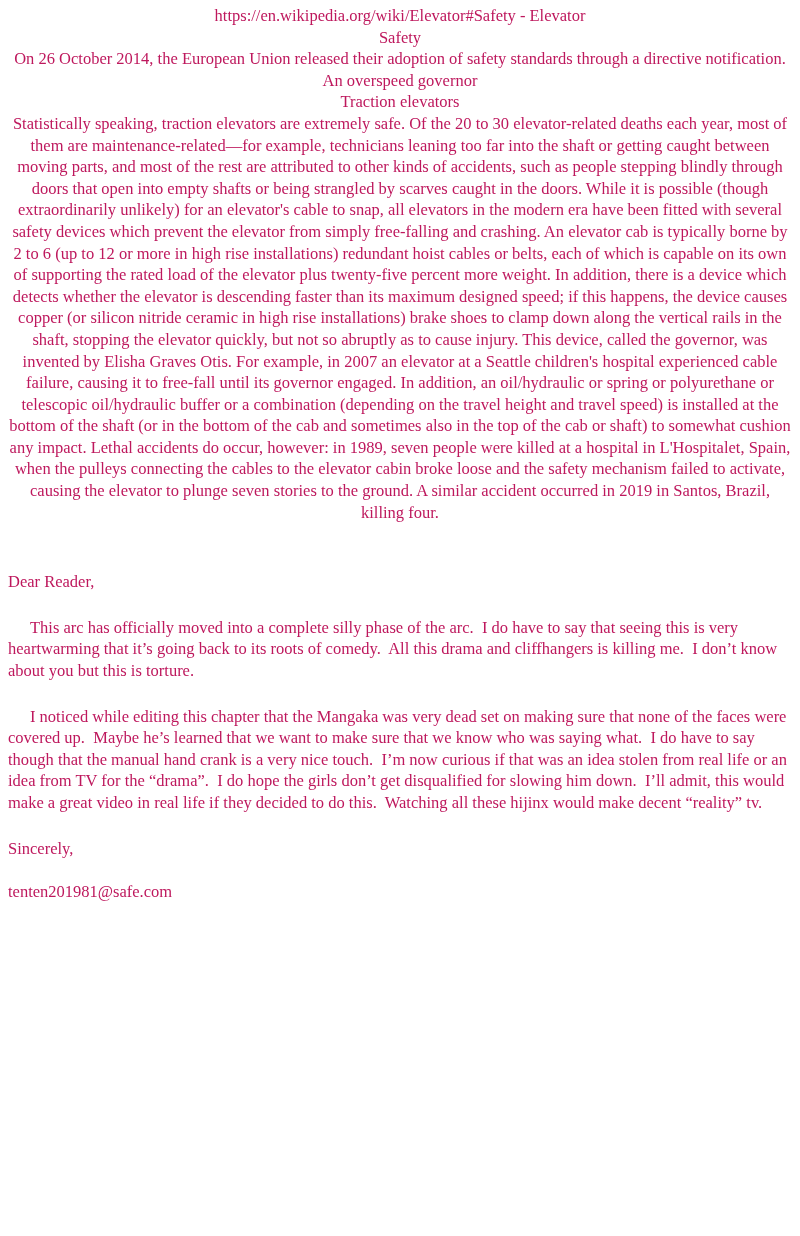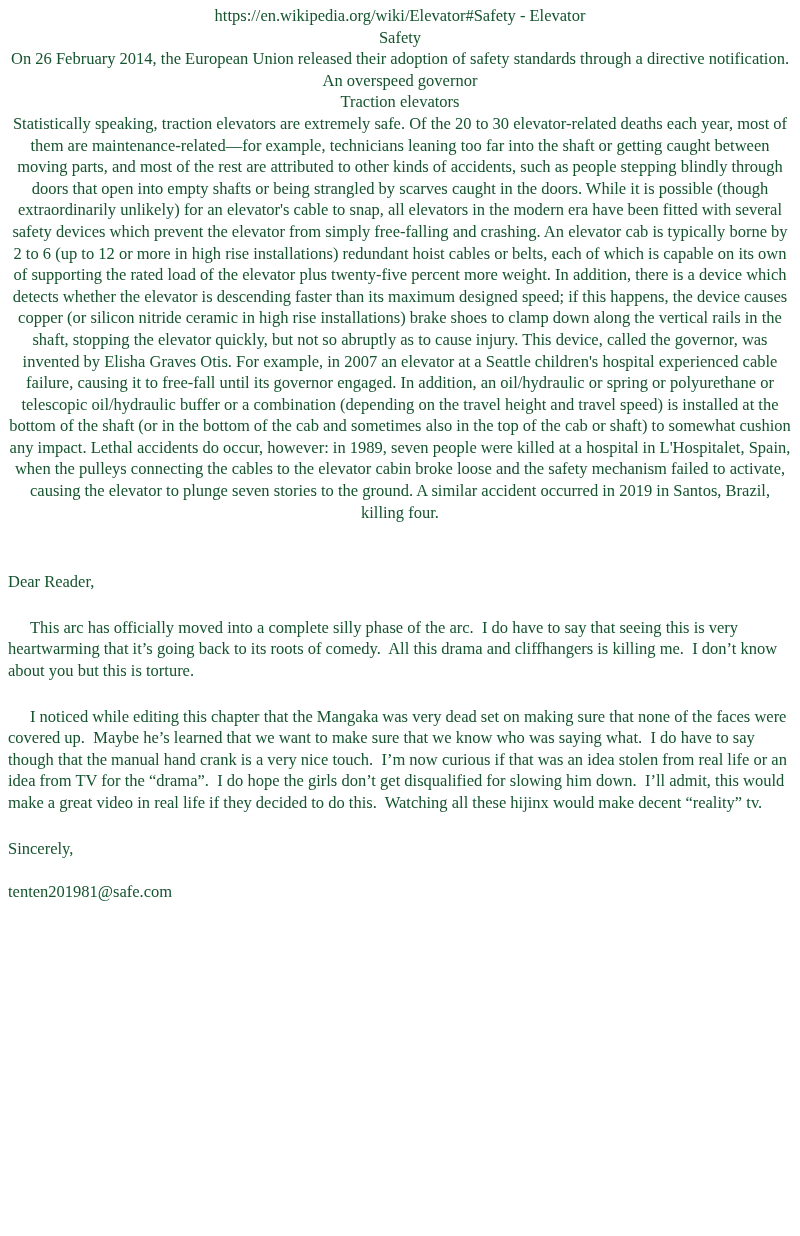--- a/index.html
+++ b/index.html
@@ -6,21 +6,21 @@
     margin: 0;
     padding: 0;
     background: #ffffff;
   }
   .page {
     position: relative;
     width: 800px;
     height: 1236px;
     box-sizing: border-box;
     background: #ffffff;
-    color: #14532d;
+    color: #be185d;
     font-family: "Liberation Serif", "DejaVu Serif", serif;
     font-size: 16.5px;
     line-height: 21.6px;
     padding: 5px 8px 0 8px;
     overflow: hidden;
   }
   .wiki-block {
     text-align: center;
   }
   .wiki-block div {
@@ -51,21 +51,21 @@
   }
 </style>
 </head>
 <body>
 
 <div class="page">
 
   <div class="wiki-block">
     <div>https://en.wikipedia.org/wiki/Elevator#Safety - Elevator</div>
     <div>Safety</div>
-    <div>On 26 February 2014, the European Union released their adoption of safety standards through a directive notification.</div>
+    <div>On 26 October 2014, the European Union released their adoption of safety standards through a directive notification.</div>
     <div>An overspeed governor</div>
     <div>Traction elevators</div>
     <div>Statistically speaking, traction elevators are extremely safe. Of the 20 to 30 elevator-related deaths each year, most of them are maintenance-related—for example, technicians leaning too far into the shaft or getting caught between moving parts, and most of the rest are attributed to other kinds of accidents, such as people stepping blindly through doors that open into empty shafts or being strangled by scarves caught in the doors. While it is possible (though extraordinarily unlikely) for an elevator's cable to snap, all elevators in the modern era have been fitted with several safety devices which prevent the elevator from simply free-falling and crashing. An elevator cab is typically borne by 2 to 6 (up to 12 or more in high rise installations) redundant hoist cables or belts, each of which is capable on its own of supporting the rated load of the elevator plus twenty-five percent more weight. In addition, there is a device which detects whether the elevator is descending faster than its maximum designed speed; if this happens, the device causes copper (or silicon nitride ceramic in high rise installations) brake shoes to clamp down along the vertical rails in the shaft, stopping the elevator quickly, but not so abruptly as to cause injury. This device, called the governor, was invented by Elisha Graves Otis. For example, in 2007 an elevator at a Seattle children's hospital experienced cable failure, causing it to free-fall until its governor engaged. In addition, an oil/hydraulic or spring or polyurethane or telescopic oil/hydraulic buffer or a combination (depending on the travel height and travel speed) is installed at the bottom of the shaft (or in the bottom of the cab and sometimes also in the top of the cab or shaft) to somewhat cushion any impact. Lethal accidents do occur, however: in 1989, seven people were killed at a hospital in L'Hospitalet, Spain, when the pulleys connecting the cables to the elevator cabin broke loose and the safety mechanism failed to activate, causing the elevator to plunge seven stories to the ground. A similar accident occurred in 2019 in Santos, Brazil, killing four.</div>
   </div>
 
   <div class="letter-block">
     <div class="salutation">Dear Reader,</div>
     <p>This arc has officially moved into a complete silly phase of the arc.  I do have to say that seeing this is very heartwarming that it’s going back to its roots of comedy.  All this drama and cliffhangers is killing me.  I don’t know about you but this is torture.</p>
     <p>I noticed while editing this chapter that the Mangaka was very dead set on making sure that none of the faces were covered up.  Maybe he’s learned that we want to make sure that we know who was saying what.  I do have to say though that the manual hand crank is a very nice touch.  I’m now curious if that was an idea stolen from real life or an idea from TV for the “drama”.  I do hope the girls don’t get disqualified for slowing him down.  I’ll admit, this would make a great video in real life if they decided to do this.  Watching all these hijinx would make decent “reality” tv.</p>
     <div class="closing">Sincerely,</div>

